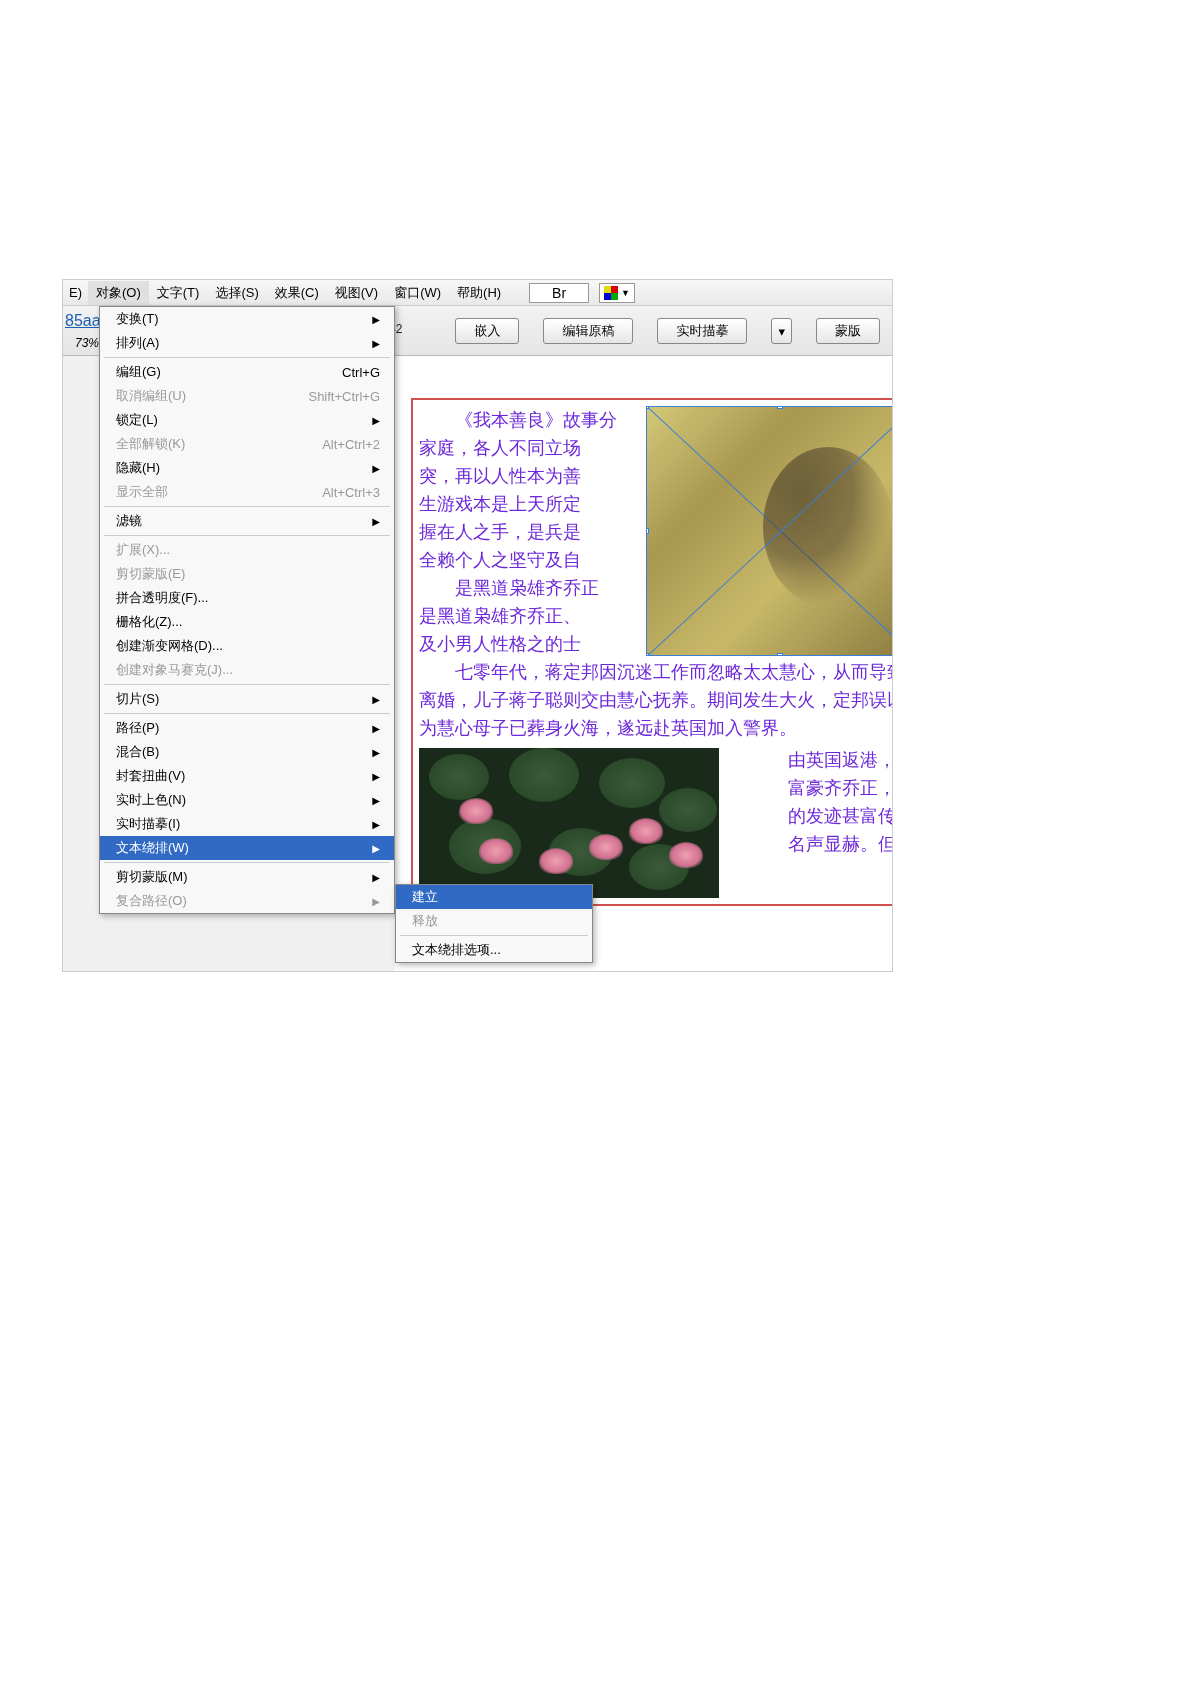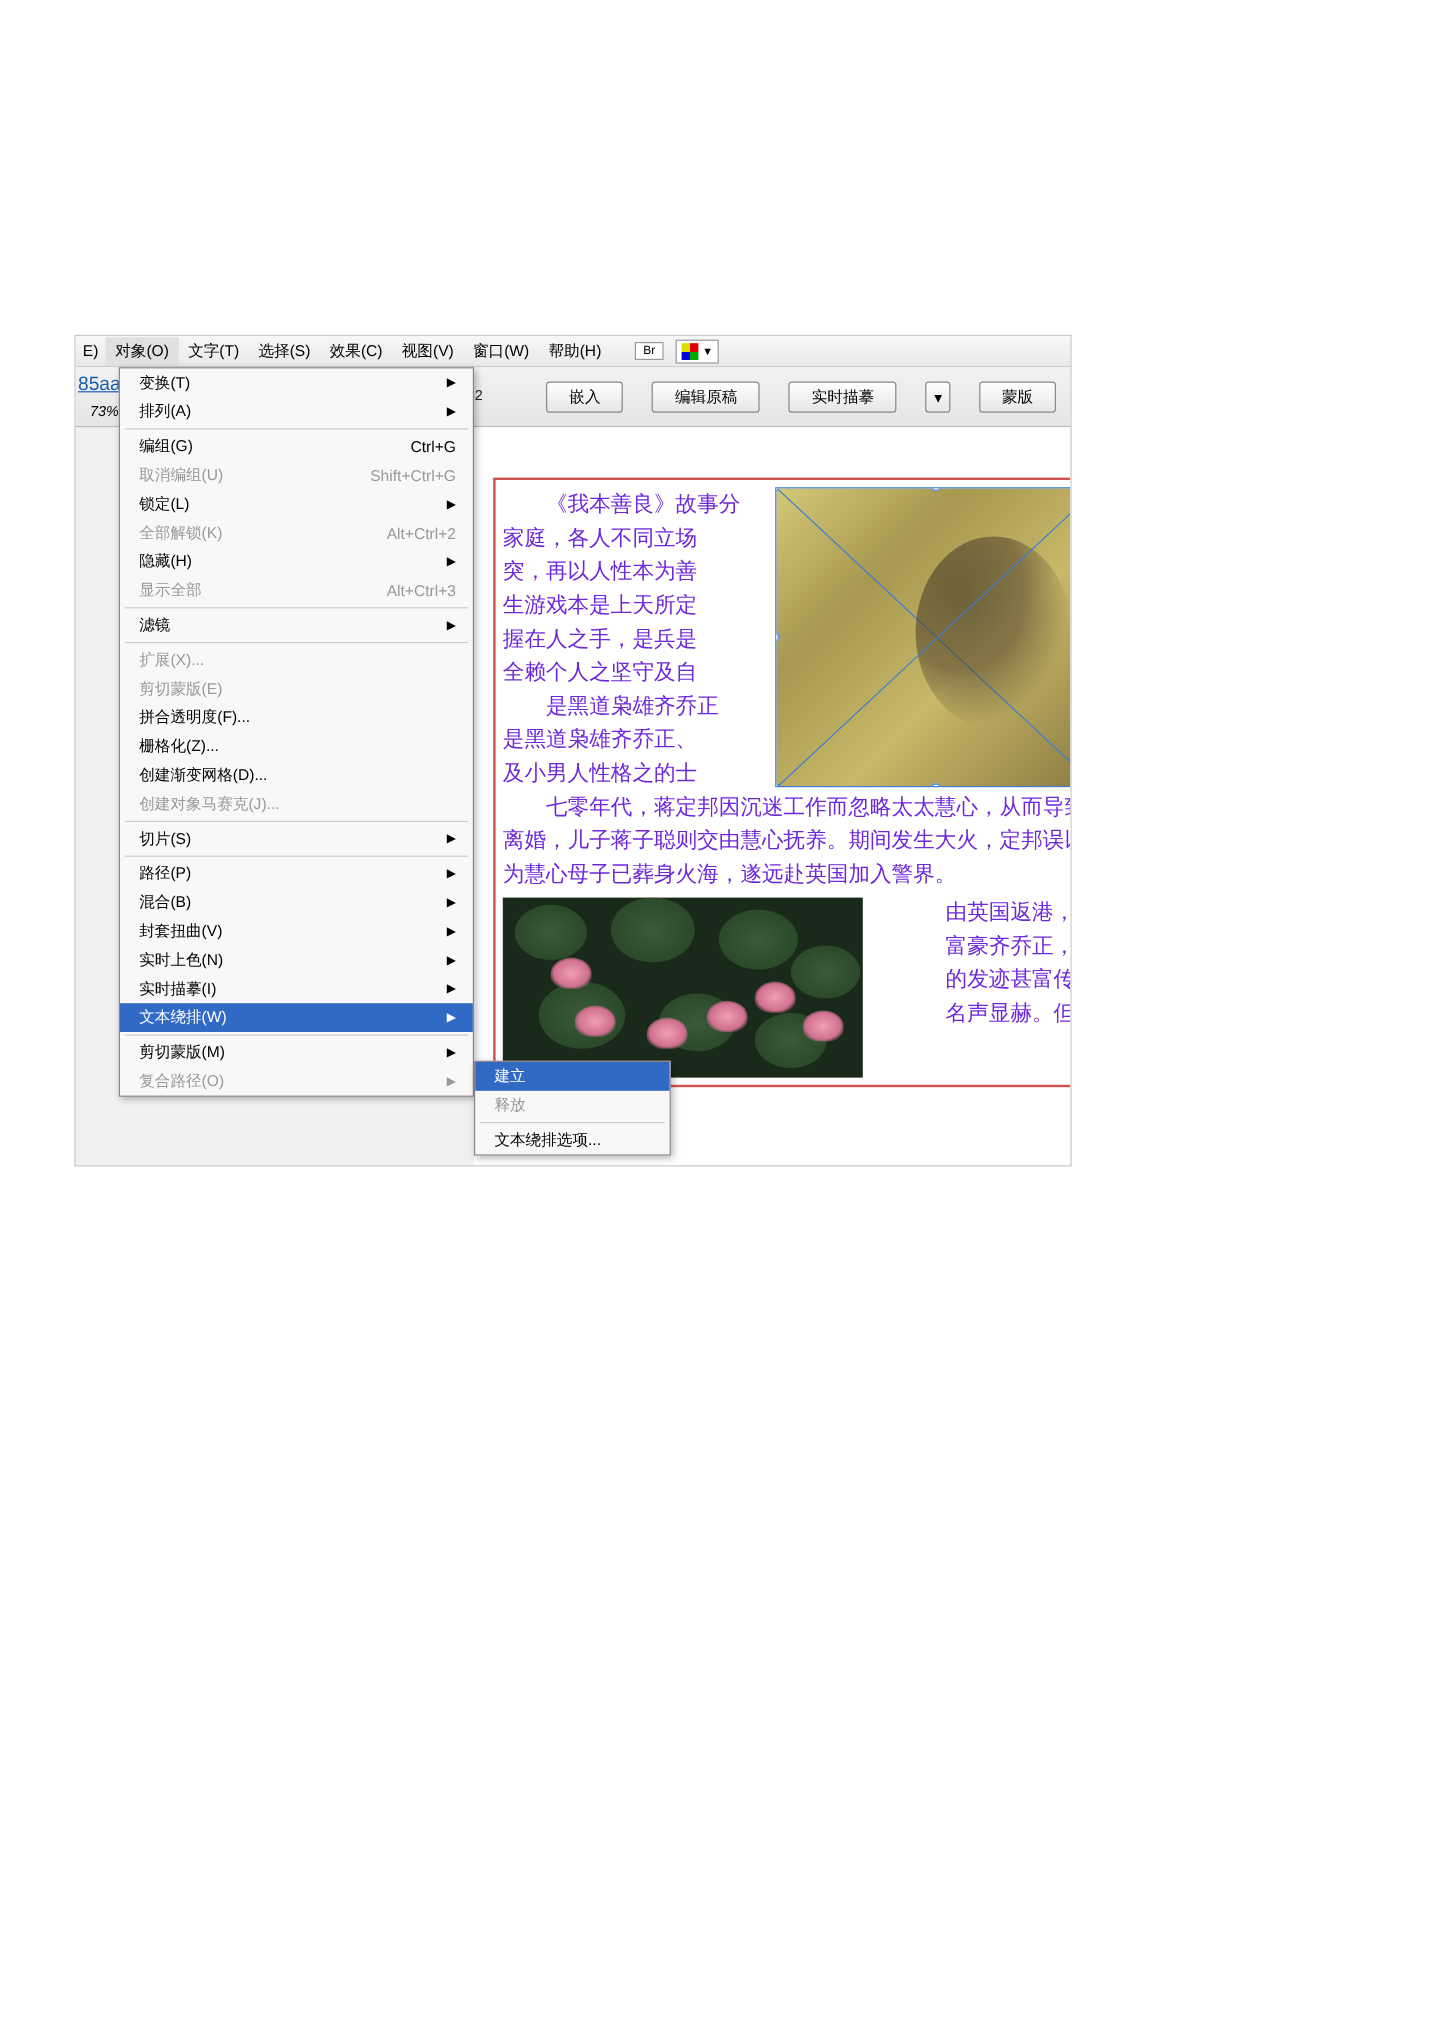--- a/index.html
+++ b/index.html
@@ -3,41 +3,41 @@
 <meta charset="utf-8">
 <style>
 * { margin: 0; padding: 0; box-sizing: border-box; font-family: "SimSun", "宋体", sans-serif; }
 body { background: #fff; width: 1192px; height: 1685px; position: relative; }
 .app-container { position: absolute; left: 62px; top: 279px; width: 831px; height: 693px; background: #f0f0f0; border: 1px solid #ccc; overflow: hidden; }
 .menubar { background: linear-gradient(#f7f7f7, #e9e9e9); height: 26px; display: flex; align-items: center; font-size: 13px; color: #000; border-bottom: 1px solid #ccc; }
 .menu-item { padding: 3px 8px; cursor: default; }
 .menu-item.active { background: #e0e0e0; }
 .menu-edge { padding: 3px 6px; }
 .menubar-icons { display: flex; align-items: center; margin-left: 20px; gap: 10px; }
-.icon-box { border: 1px solid #999; padding: 1px 6px; font-size: 10px; background: #fff; }
+.icon-box { border: 1px solid #999; padding: 1px 22px; font-size: 14px; background: #fff; }
 .icon-box2 { border: 1px solid #999; padding: 2px 4px; background: #fff; display: flex; align-items: center; }
 .color-grid { width: 14px; height: 14px; background: conic-gradient(#d00 0 25%, #0a0 0 50%, #00d 0 75%, #dd0 0 100%); }
 .dropdown-arrow { font-size: 9px; margin-left: 3px; }
 
 .toolbar { background: linear-gradient(#f2f2f2, #e5e5e5); height: 50px; border-bottom: 1px solid #bbb; position: relative; }
 .toolbar-left { position: absolute; left: 0; top: 0; width: 38px; height: 100%; }
 .file-tab { position: absolute; left: 2px; top: 6px; font-size: 16px; color: #1a5fb4; text-decoration: underline; }
 .zoom-label { position: absolute; left: 12px; top: 30px; font-size: 12px; font-style: italic; }
 .toolbar-info { position: absolute; left: 290px; top: 16px; font-size: 12px; color: #222; }
 .toolbar-buttons { position: absolute; right: 12px; top: 12px; display: flex; gap: 24px; }
 .tbtn { background: linear-gradient(#fff, #e6e6e6); border: 1px solid #888; border-radius: 3px; padding: 3px 18px; font-size: 13px; }
 .tbtn-sm { padding: 3px 6px; }
 
 .dropdown-menu { position: absolute; left: 36px; top: 26px; width: 296px; background: #f8f8f8; border: 1px solid #888; box-shadow: 2px 2px 6px rgba(0,0,0,0.3); z-index: 100; font-size: 13px; }
 .menu-row { display: flex; justify-content: space-between; align-items: center; padding: 3px 14px 3px 16px; height: 24px; }
 .menu-row.disabled { color: #999; }
 .menu-row.highlight { background: #316ac5; color: #fff; }
 .menu-sep { height: 1px; background: #ccc; margin: 2px 4px; }
 .menu-arrow { font-size: 10px; }
-.submenu { position: absolute; left: 332px; top: 604px; width: 164px; background: #f8f8f8; border: 1px solid #888; box-shadow: 2px 2px 6px rgba(0,0,0,0.3); z-index: 101; font-size: 13px; text-align: center; }
+.submenu { position: absolute; left: 332px; top: 604px; width: 198px; background: #f8f8f8; border: 1px solid #888; box-shadow: 2px 2px 6px rgba(0,0,0,0.3); z-index: 101; font-size: 13px; text-align: center; }
 
 .canvas { position: absolute; left: 332px; top: 76px; right: 0; bottom: 0; background: #fff; overflow: hidden; }
 .doc-frame { position: absolute; left: 16px; top: 42px; right: -30px; border: 2px solid #d05050; padding: 6px; background: #fff; }
 .text-col { font-size: 18px; line-height: 28px; color: #6d28d9; font-family: "SimSun", serif; }
 .para { text-indent: 2em; margin-bottom: 2px; }
 .img-placeholder1 { float: right; width: 268px; height: 250px; margin-left: 6px; border: 1px solid #3a7fd5; position: relative; background: linear-gradient(135deg, #d4c878 0%, #a89850 30%, #c8b868 60%, #8a7a40 100%); overflow: hidden; }
 .img-placeholder1::before, .img-placeholder1::after { content: ""; position: absolute; background: #3a7fd5; height: 1px; width: 380px; top: 50%; left: -56px; }
 .img-placeholder1::before { transform: rotate(43deg); }
 .img-placeholder1::after { transform: rotate(-43deg); }
 .face-blob { position: absolute; right: 20px; top: 40px; width: 130px; height: 160px; background: radial-gradient(ellipse at 30% 30%, #3a3020 0%, #5a4a30 40%, transparent 70%); border-radius: 50%; opacity: 0.6; }

